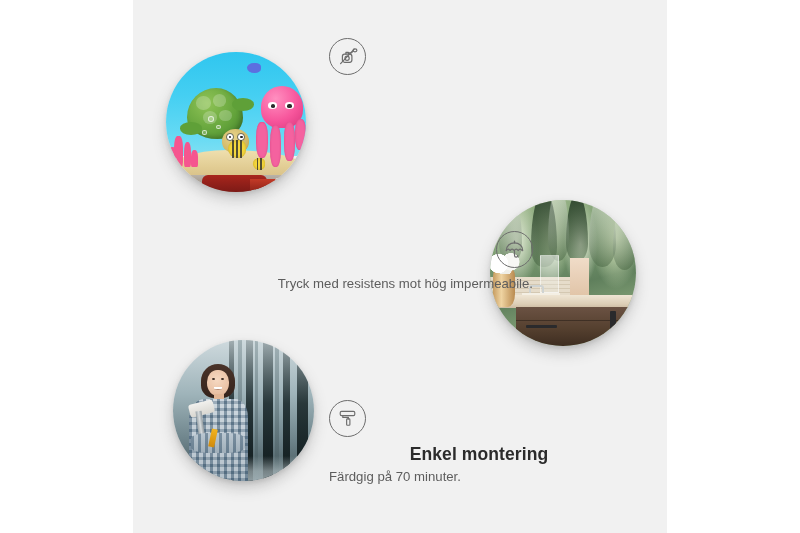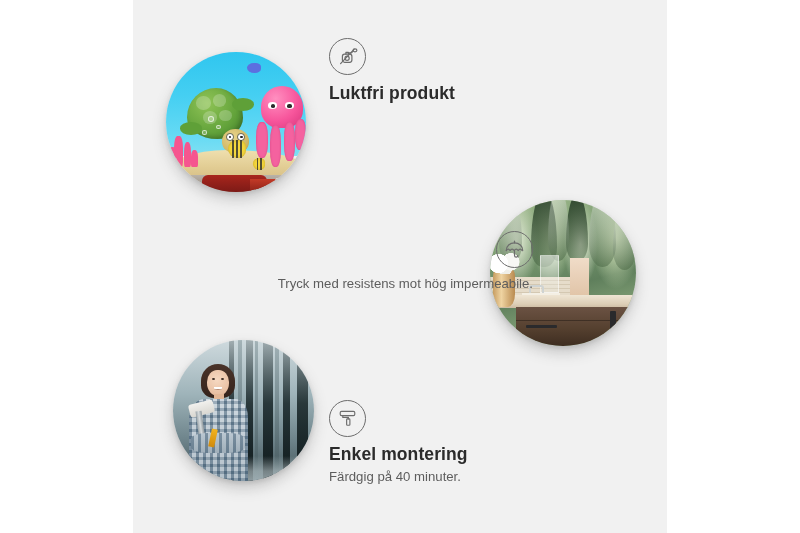--- a/index.html
+++ b/index.html
@@ -289,21 +289,21 @@
 
   
   #feature-water { left: 60px; top: 231px; width: 340px; text-align: right; }
   #feature-water .icon-wrap { display:flex; justify-content:flex-end; }
   #feature-water .icon-circle { margin-bottom: 7px; }
   #feature-water .feat-title { margin-bottom: 3px; }
 
   
   #feature-mount { left: 196px; top: 400px; width: 300px; text-align: left; }
   #feature-mount .icon-circle { margin-bottom: 7px; }
-  #feature-mount .feat-title { margin-bottom: 3px; }
+  #feature-mount .feat-title { margin-bottom: 3px; text-align: center; }
 </style>
 </head>
 <body>
 
 <div id="stage">
   <div id="panel">
 
     <div class="photo-circle" id="circle-ocean">
       <div class="photo-inner">
         <div class="sea-water"></div>
@@ -414,21 +414,20 @@
           <svg width="24" height="24" viewBox="0 0 24 24" fill="none" stroke="#6d6d6d" stroke-width="1.2" stroke-linecap="round" stroke-linejoin="round">
             <path d="M8.6 9.2h5.1c1.2 0 2.2 1 2.2 2.2v3.7c0 1.2-1 2.2-2.2 2.2H8.6c-1.2 0-2.2-1-2.2-2.2v-3.7c0-1.2 1-2.2 2.2-2.2z"></path>
             <path d="M9.9 9.2V7.4h2.5v1.8"></path>
             <path d="M12.4 7.8h3.1l1.5-1.6"></path>
             <ellipse cx="19" cy="5.3" rx="1.9" ry="1.5"></ellipse>
             <circle cx="11.1" cy="13.2" r="2.1"></circle>
             <path d="M4.6 18.6L18.2 4.2"></path>
           </svg>
         </div>
       </div>
-      <div class="feat-title">Luktfri produkt</div>
     </div>
 
     <div class="feature" id="feature-water">
       <div class="icon-wrap">
         <div class="icon-circle">
           <svg width="23" height="23" viewBox="0 0 24 24" fill="none" stroke="#6d6d6d" stroke-width="1.2" stroke-linecap="round" stroke-linejoin="round">
             <path d="M3.4 13.1C3.4 8.4 7.2 5.1 12 5.1s8.6 3.3 8.6 8"></path>
             <path d="M3.4 13.1c1.3-1.9 2.7-1.9 4 0 1.4-1.9 2.8-1.9 4.3 0 1.4-1.9 2.8-1.9 4.2 0 1.3-1.9 2.7-1.9 4.1 0"></path>
             <path d="M12 5.1V3.3"></path>
             <path d="M12 13.1v5.2a1.7 1.7 0 0 0 3.4 0"></path>
@@ -443,17 +442,17 @@
         <div class="icon-circle">
           <svg width="23" height="23" viewBox="0 0 24 24" fill="none" stroke="#6d6d6d" stroke-width="1.2" stroke-linecap="round" stroke-linejoin="round">
             <rect x="4.4" y="4.6" width="15.2" height="4.4" rx="1.4"></rect>
             <path d="M7.1 9v1.9h5.7"></path>
             <path d="M12.8 10.9v1.5"></path>
             <rect x="11.1" y="12.4" width="3.4" height="6.6" rx="0.8"></rect>
           </svg>
         </div>
       </div>
       <div class="feat-title">Enkel montering</div>
-      <div class="feat-body">Färdgig på 40 minuter.</div>
+      <div class="feat-body">Färdgig på 70 minuter.</div>
     </div>
 
   </div>
 </div>
 
 </body></html>

